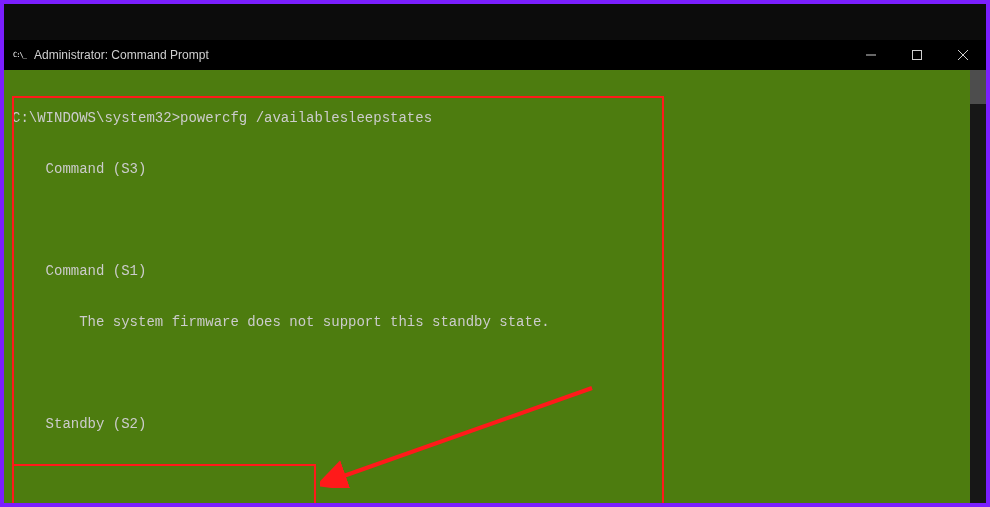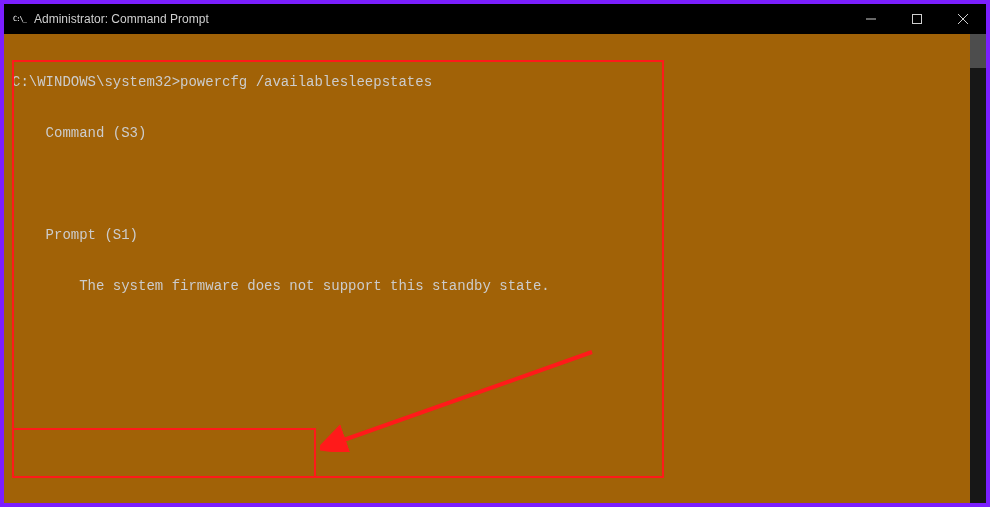--- a/index.html
+++ b/index.html
@@ -20,20 +20,21 @@
   }
 
   .titlebar {
     height: 30px;
     background: #000;
     display: flex; align-items: center;
     color: #cfcfcf;
     font-family: "Segoe UI", Tahoma, sans-serif;
     font-size: 12px;
     user-select: none;
+    margin-top: 36px;
   }
   .titlebar .app-icon {
     width: 16px; height: 14px;
     margin: 0 6px 0 8px;
     background: #fff;
     position: relative;
     display: inline-block;
   }
   .titlebar .app-icon::before {
     content: "C:\\_";
@@ -51,21 +52,21 @@
   .titlebar .spacer { flex: 1 1 auto; }
   .titlebar .win-btn {
     width: 46px; height: 30px;
     display: flex; align-items: center; justify-content: center;
     color: #cfcfcf;
   }
   .titlebar .win-btn svg { width: 10px; height: 10px; stroke: #cfcfcf; stroke-width: 1; fill: none; }
 
   .terminal {
     flex: 1 1 auto;
-    background: #a16207;
+    background: #4d7c0f;
     color: #cccccc;
     font-size: 14px;
     line-height: 17px;
     padding: 6px 0 6px 8px;
     position: relative;
     white-space: pre;
     overflow: hidden;
   }
 
   .scrollbar-track {
@@ -131,23 +132,24 @@
             <line x1="0" y1="0" x2="10" y2="10"></line>
             <line x1="10" y1="0" x2="0" y2="10"></line>
           </svg>
       </div>
     </div>
 
     <div class="terminal">
       <div class="line"><span>C:\WINDOWS\system32&gt;</span><span>powercfg /availablesleepstates</span></div>
       <div class="line">    Command (S3)</div>
       <div class="blank"></div>
-      <div class="line">    Prompt (S1)</div>
+      <div class="line">    Command (S1)</div>
       <div class="line">        The system firmware does not support this standby state.</div>
       <div class="blank"></div>
+      <div class="line">    Standby (S2)</div>
       
       
       
       
       
       
       
       
       
       

